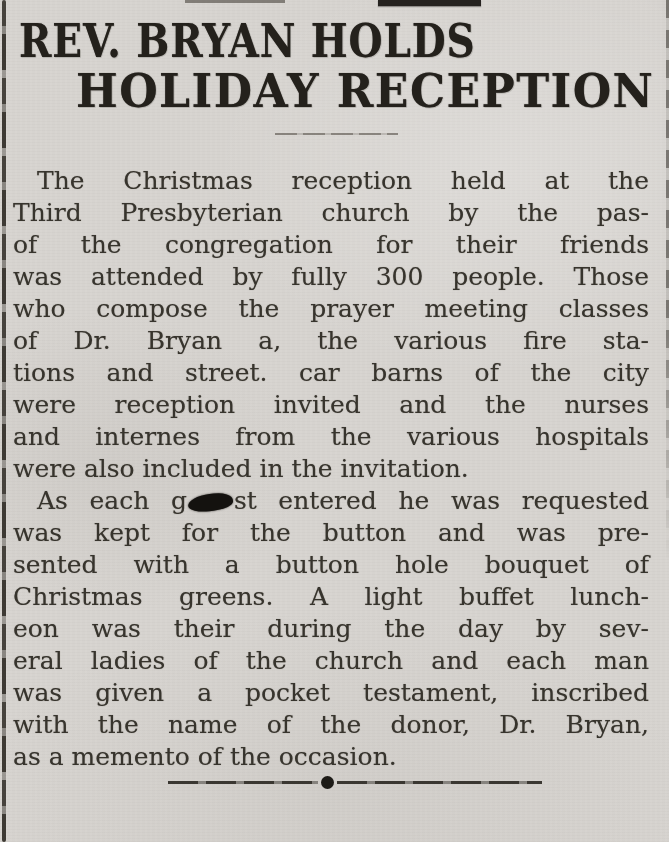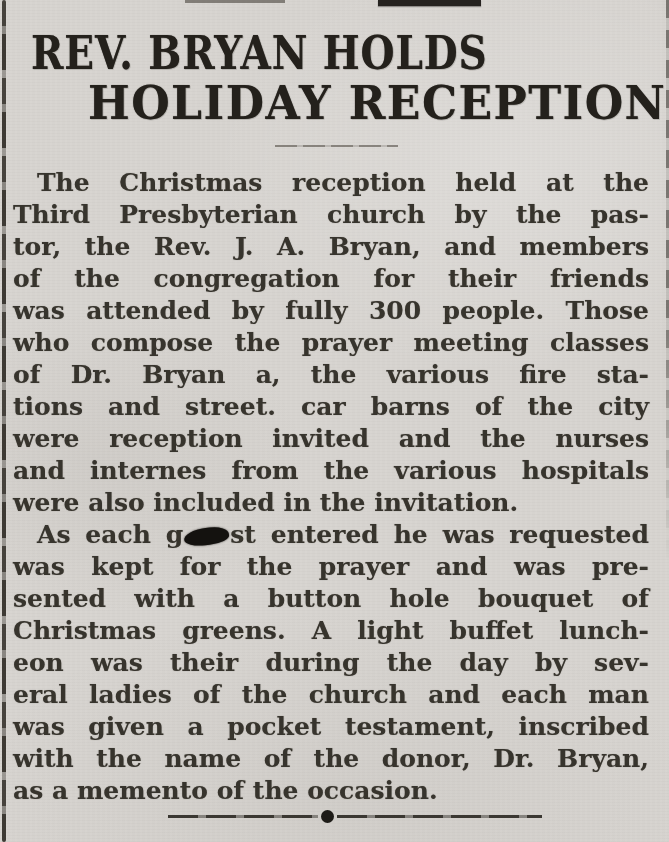--- a/index.html
+++ b/index.html
@@ -43,21 +43,21 @@
     background: rgba(60,55,48,0.55);
   }
   .rule-top-thick {
     position: absolute; left: 378px; top: 0; width: 103px; height: 6px;
     background: #262320;
     box-shadow: 0 1px 1px rgba(38,35,32,0.4);
   }
 
   
   .headline {
-    margin: 16px; padding: 12px 9px 0 15px;
+    margin: 4px; padding: 12px 9px 0 15px;
     color: #24211c;
     font-weight: bold;
     font-size: 46px;
     line-height: 50px;
     letter-spacing: 1px;
     text-shadow: 0 0 1px rgba(36,33,28,0.6), 1px 1px 0 rgba(36,33,28,0.12);
     white-space: nowrap;
   }
   .headline .hl1 {
     display: inline-block;
@@ -73,26 +73,25 @@
   }
   .headline-divider {
     width: 123px; height: 2px;
     margin: 17px 0 0 275px;
     background: repeating-linear-gradient(90deg,
       rgba(70,64,56,0.55) 0 22px, rgba(70,64,56,0.2) 22px 28px);
   }
 
   
   .article-body {
-    margin: 20px 20px 0 13px;  
+    margin: 30px 20px 0 13px;  
     color: #37342d;
     font-size: 25px;
     line-height: 32px;
     text-shadow: 0 0 1px rgba(55,52,45,0.45);
-    font-weight: bold;
   }
   .line {
     text-align: justify;
     text-align-last: justify;
     height: 32px;
     overflow: visible;
     white-space: nowrap;
   }
   .line.first { text-indent: 24px; }
   .line.para-end { text-align-last: left; }
@@ -131,31 +130,30 @@
   <div class="rule-top-thin"></div>
   <div class="rule-top-thick"></div>
 
   <h1 class="headline"><span class="hl1">REV. BRYAN HOLDS</span><span class="hl2">HOLIDAY RECEPTION</span></h1>
 
   <div class="headline-divider"></div>
 
   <div class="article-body" id="article-body">
       <div class="line first">The Christmas reception held at the</div>
       <div class="line">Third Presbyterian church by the pas-</div>
-      <div class="line">tor, the Rev. J. A. Bryan, and members</div>
       <div class="line">of the congregation for their friends</div>
       <div class="line">was attended by fully 300 people. Those</div>
       <div class="line">who compose the prayer meeting classes</div>
       <div class="line">of Dr. Bryan a, the various fire sta-</div>
       <div class="line">tions and street. car barns of the city</div>
       <div class="line">were reception invited and the nurses</div>
       <div class="line">and internes from the various hospitals</div>
       <div class="line para-end">were also included in the invitation.</div>
       <div class="line first">As each g<span class="blot"></span>st entered he was requested</div>
-      <div class="line">was kept for the prayer and was pre-</div>
+      <div class="line">was kept for the button and was pre-</div>
       <div class="line">sented with a button hole bouquet of</div>
       <div class="line">Christmas greens. A light buffet lunch-</div>
       <div class="line">eon was their during the day by sev-</div>
       <div class="line">eral ladies of the church and each man</div>
       <div class="line">was given a pocket testament, inscribed</div>
       <div class="line">with the name of the donor, Dr. Bryan,</div>
       <div class="line para-end">as a memento of the occasion.</div>
     </div>
 
   <div class="end-divider">

